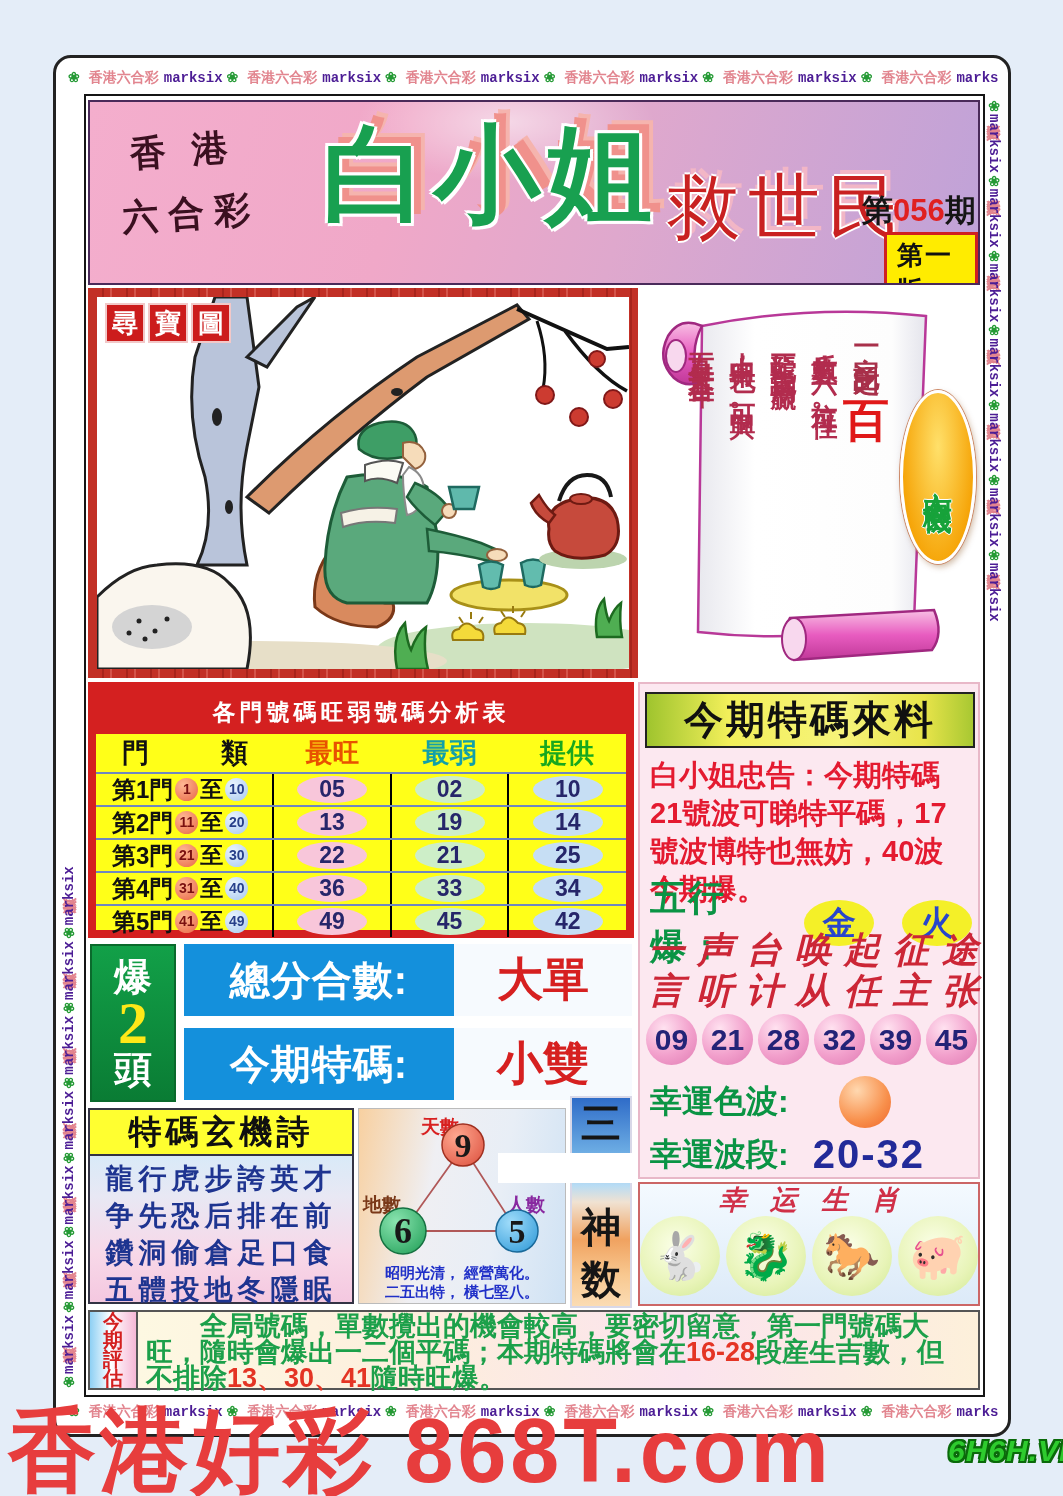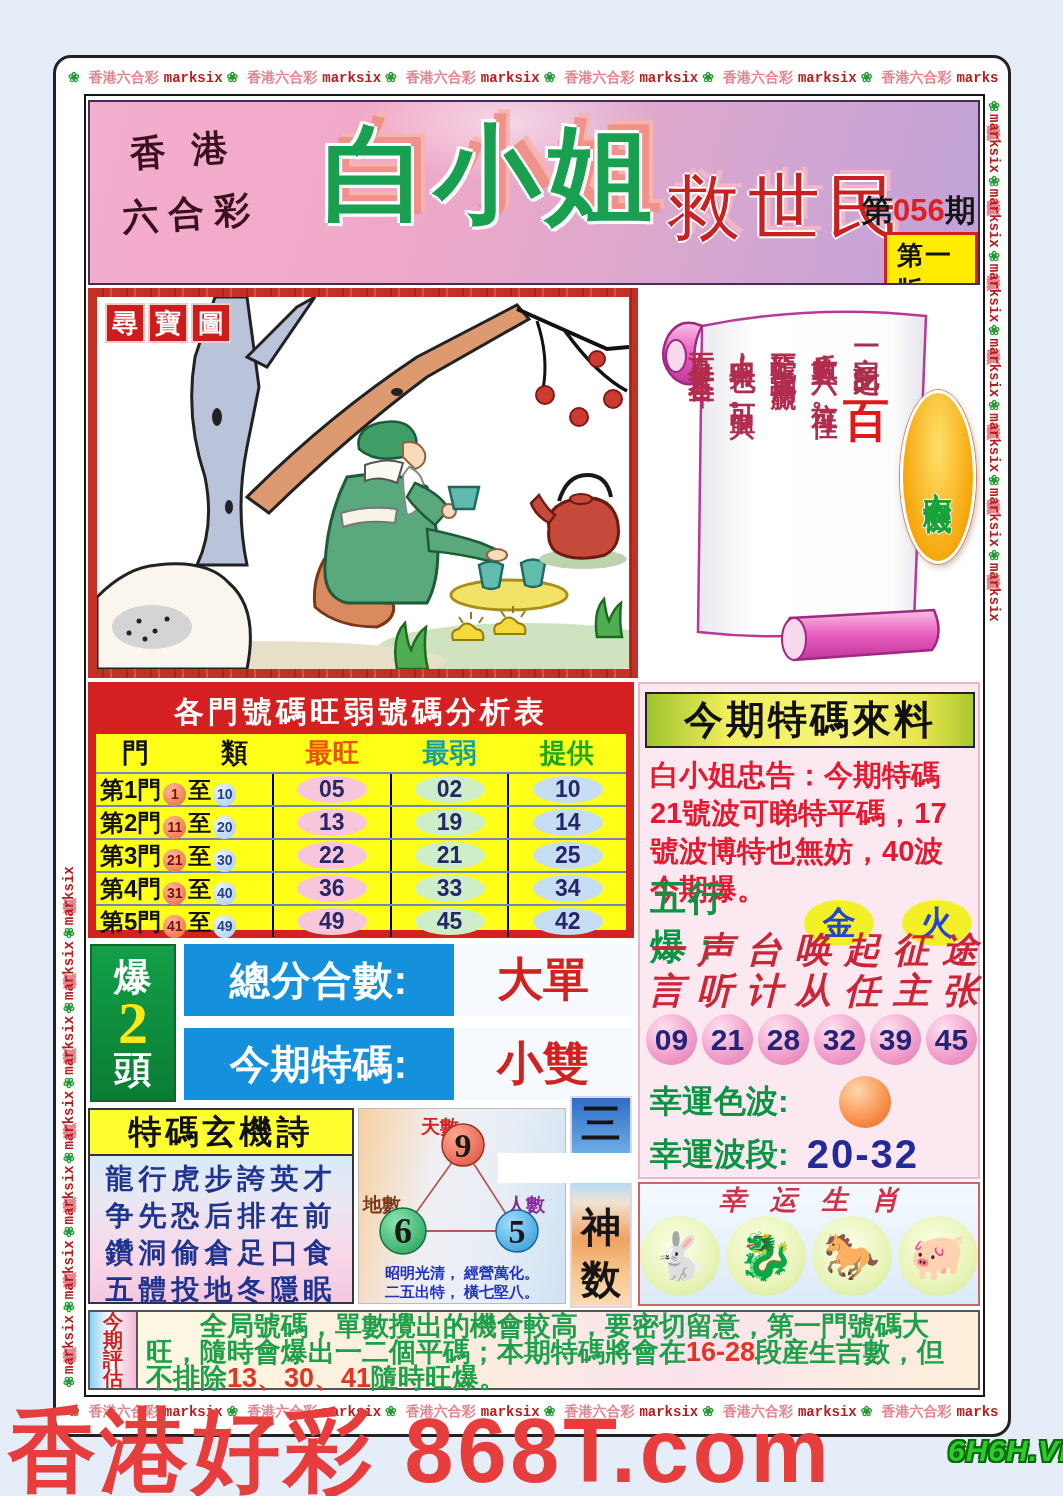--- a/index.html
+++ b/index.html
@@ -10,21 +10,21 @@
   .frame{position:absolute;left:53px;top:55px;width:952px;height:1376px;background:#fff;border:3px solid #222;border-radius:18px;}
   .content-outline{position:absolute;left:84px;top:94px;width:897px;height:1299px;border:2px solid #151515;}
 
   
   .pattern-strip{position:absolute;overflow:hidden;white-space:nowrap;font-size:14px;font-weight:bold;}
   .strip-top{left:64px;top:62px;width:934px;height:30px;line-height:30px;}
   .strip-bottom{left:64px;top:1396px;width:934px;height:30px;line-height:30px;}
   .strip-left{left:57px;top:98px;width:25px;height:1292px;writing-mode:vertical-rl;transform:rotate(180deg);line-height:25px;}
   .strip-right{left:981px;top:98px;width:25px;height:1292px;writing-mode:vertical-rl;line-height:25px;}
   .pat-cn{color:#e2858f;margin:0 5px;}
-  .pat-brand{color:#b91c1c;font-family:"Liberation Mono",monospace;}
+  .pat-brand{color:#4c1d95;font-family:"Liberation Mono",monospace;}
   .pat-clover{color:#259a35;margin:0 4px;}
 
   
   .header{position:absolute;left:88px;top:100px;width:892px;height:185px;border:2px solid #4a2a5a;box-sizing:border-box;background:linear-gradient(105deg,#f4aecd 0%,#f0a8c8 35%,#dfa8cd 60%,#bfa2d8 100%);overflow:hidden;}
   .header::before{content:"";position:absolute;left:30%;top:-40px;width:300px;height:120px;background:radial-gradient(ellipse,rgba(255,255,255,.55),rgba(255,255,255,0) 70%);}
   .brand-script{position:absolute;left:42px;top:24px;color:#3a1020;font-family:"Liberation Serif",serif;font-weight:bold;transform:rotate(-4deg);}
   .brand-script .b1{font-size:36px;letter-spacing:26px;display:block;}
   .brand-script .b2{font-size:36px;letter-spacing:10px;display:block;margin-top:14px;margin-left:-12px;}
   .title-main{position:absolute;left:232px;top:2px;font-size:106px;font-weight:900;color:#18a050;letter-spacing:6px;
     text-shadow:-3px 0 0 #fff,3px 0 0 #fff,0 -3px 0 #fff,0 3px 0 #fff,-3px -3px 0 #fff,3px 3px 0 #fff,10px -9px 0 #f0918c,14px -13px 0 #f5b4ae;}
@@ -51,29 +51,29 @@
   .scroll-col.c4{left:80px;}
   .scroll-col.c5{left:39px;}
   .scroll-big{font-size:46px;font-weight:900;color:#e01818;letter-spacing:0;margin-top:8px;}
   .mystery-badge{position:absolute;left:258px;top:102px;width:70px;height:168px;border-radius:50%;z-index:3;
     background:radial-gradient(ellipse at 50% 32%,#ffe06a,#f6a60a 72%,#e28c00);border:3px solid #fff;box-shadow:0 0 0 1px #cc8866,2px 3px 6px rgba(120,60,0,.35);
     display:flex;align-items:center;justify-content:center;writing-mode:vertical-rl;font-size:29px;font-weight:900;color:#17a23a;letter-spacing:4px;
     text-shadow:-1px 0 0 #fff,1px 0 0 #fff,0 -1px 0 #fff,0 1px 0 #fff;}
 
   
   .table-block{position:absolute;left:88px;top:682px;width:546px;height:256px;box-sizing:border-box;border:8px solid #d42020;background:#ffff18;}
-  .tb-title{height:44px;background:#d42020;color:#fff;font-size:30px;font-weight:900;display:flex;align-items:center;justify-content:center;letter-spacing:4px;}
+  .tb-title{height:44px;background:#d42020;color:#fff;font-size:23px;font-weight:900;display:flex;align-items:center;justify-content:center;letter-spacing:4px;}
   .tb-head{display:flex;height:38px;align-items:center;font-size:27px;font-weight:900;}
   .tb-head .hc{text-align:center;}
   .hc-label{width:178px;display:flex;justify-content:space-between;padding:0 26px;box-sizing:border-box;color:#111;}
   .hc-hot{width:117px;color:#e85200;}
   .hc-weak{width:117px;color:#12a0a8;}
   .hc-offer{width:118px;color:#18a81e;}
   .t-row{display:flex;height:31px;align-items:center;border-top:2px solid #6f87bf;font-size:24px;font-weight:bold;}
-  .t-label{width:178px;display:flex;align-items:flex-end;justify-content:flex-start;padding-left:4px;box-sizing:border-box;color:#111;gap:2px;}
+  .t-label{width:178px;display:flex;align-items:center;justify-content:flex-start;padding-left:16px;box-sizing:border-box;color:#111;gap:2px;}
   .t-door{font-size:24px;font-weight:900;}
   .badge{display:inline-block;width:23px;height:23px;border-radius:50%;font-size:14px;line-height:23px;text-align:center;font-weight:bold;}
   .badge-from{background:radial-gradient(circle at 35% 30%,#ffb894,#e86644);color:#7a1010;}
   .badge-to{background:radial-gradient(circle at 35% 30%,#eaf5ff,#a8c8ee);color:#28408a;}
   .t-zhi{font-size:23px;font-weight:900;}
   .t-cell{width:117px;text-align:center;border-left:2px solid #000000;align-self:stretch;display:flex;align-items:center;justify-content:center;}
   .t-cell:last-child{width:118px;}
   .oval{display:inline-block;min-width:58px;padding:0 6px;border-radius:50%;font-size:23px;font-weight:900;color:#26266a;line-height:27px;}
   .oval-hot{background:#f8c6da;}
   .oval-weak{background:#cdeec8;}
@@ -115,21 +115,21 @@
   .sp-advice{position:absolute;left:10px;top:72px;width:322px;font-size:29px;font-weight:900;color:#e41a30;line-height:38px;letter-spacing:0px;}
   .sp-five{position:absolute;left:10px;top:190px;width:322px;display:flex;align-items:center;gap:28px;}
   .fe-label{color:#0a9444;font-size:36px;font-weight:900;letter-spacing:2px;}
   .fe-oval{width:84px;height:46px;background:#f4f028;border-radius:50%;color:#2846cc;font-size:33px;font-weight:900;display:flex;align-items:center;justify-content:center;}
   .sp-callig{position:absolute;left:8px;top:246px;width:326px;font-family:"Liberation Serif",serif;font-style:italic;font-size:36px;font-weight:bold;color:#cc2636;letter-spacing:13px;line-height:41px;white-space:nowrap;}
   .sp-balls{position:absolute;left:6px;top:330px;display:flex;gap:5px;}
   .num-ball{width:51px;height:51px;border-radius:50%;background:radial-gradient(circle at 35% 28%,#ffe2f0,#f2a0cc 55%,#df7ab2);color:#232377;font-size:30px;font-weight:900;display:flex;align-items:center;justify-content:center;}
   .sp-wave{position:absolute;left:10px;top:392px;width:322px;display:flex;align-items:center;gap:50px;}
   .wave-label,.range-label{color:#0a9444;font-size:32px;font-weight:900;}
   .wave-ball{width:52px;height:52px;border-radius:50%;background:radial-gradient(circle at 35% 28%,#ffd8b0,#f8904c 60%,#ef6428);}
-  .sp-range{position:absolute;left:10px;top:448px;width:322px;display:flex;align-items:center;gap:18px;}
+  .sp-range{position:absolute;left:10px;top:448px;width:322px;display:flex;align-items:center;gap:24px;}
   .range-value{color:#222a99;font-size:40px;font-weight:900;letter-spacing:2px;}
 
   
   .zodiac{position:absolute;left:638px;top:1182px;width:342px;height:124px;box-sizing:border-box;border:2px solid #cc6666;background:linear-gradient(180deg,#f4faff,#dceaf8);}
   .zo-title{text-align:center;font-family:"Liberation Serif",serif;font-style:italic;color:#d03048;font-size:27px;font-weight:bold;letter-spacing:24px;text-indent:24px;line-height:32px;}
   .zo-row{display:flex;justify-content:center;gap:6px;margin-top:0px;}
   .zo-circle{width:80px;height:80px;border-radius:50%;background:radial-gradient(circle at 45% 38%,#fbffe8,#e8f4b8 60%,#cfe890);display:flex;align-items:center;justify-content:center;font-size:46px;}
 
   
   .eval{position:absolute;left:88px;top:1310px;width:892px;height:80px;box-sizing:border-box;border:2px solid #555;display:flex;}

